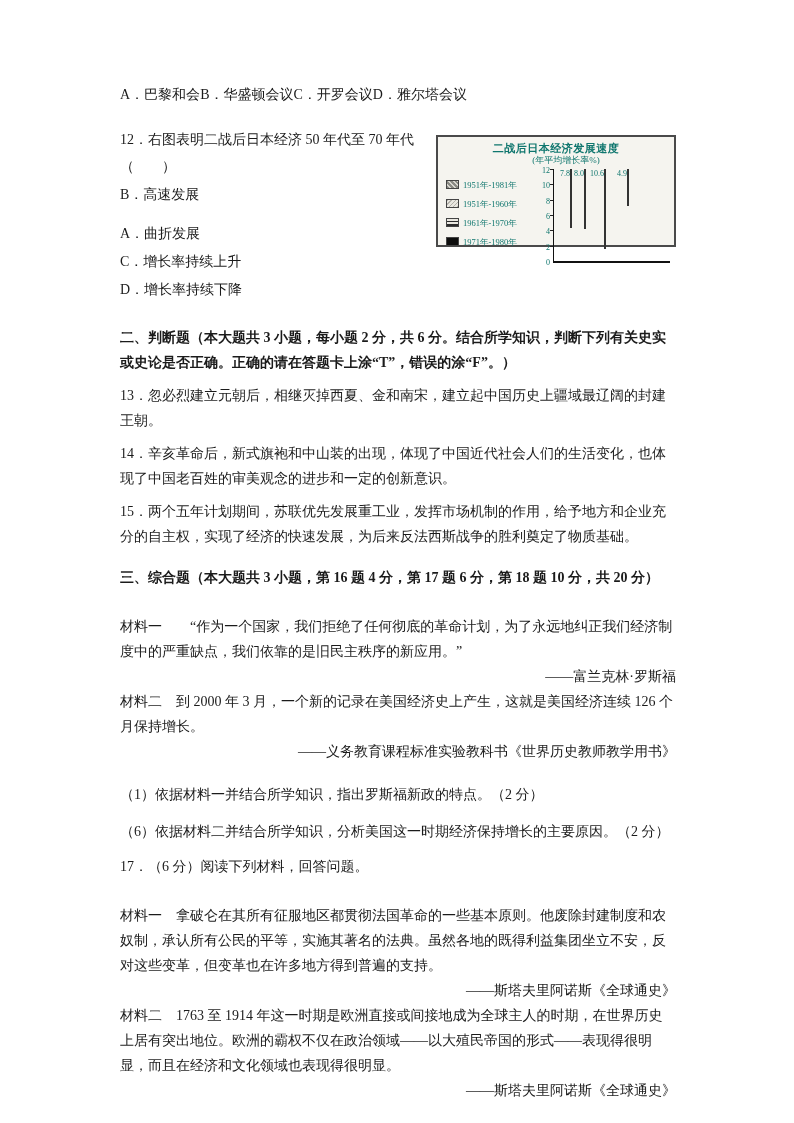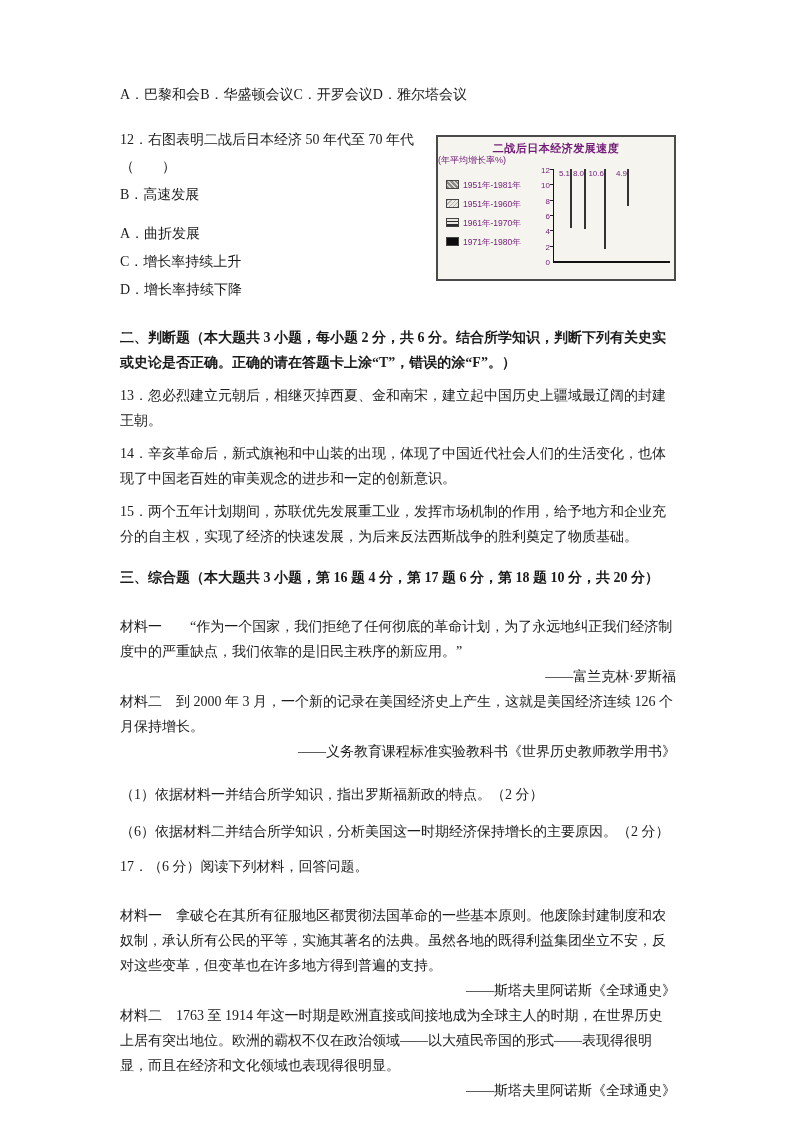--- a/index.html
+++ b/index.html
@@ -13,26 +13,26 @@
   .options-row{display:flex;justify-content:flex-start;}
 
   .q12{position:relative;margin-top:20px;min-height:182px;}
   .q12-text{width:312px;}
   .q12 .opt{margin-top:3px;}
   .q12 .opt.first{margin-top:14px;}
   .paren{margin-top:2px;}
 
   
   .chart{
-    position:absolute;top:8px;right:0;width:240px;height:146px;
+    position:absolute;top:8px;right:0;width:240px;height:112px;
     border:2px solid #4a4a4a;background:#f5f4ef;box-sizing:border-box;
-    font-family:Liberation Sans, sans-serif;color:#701a75;
+    font-family:Liberation Serif, serif;color:#0f766e;
   }
   .chart-title{text-align:center;font-size:11px;font-weight:bold;line-height:14px;margin-top:4px;letter-spacing:0.5px;}
-  .chart-sub{text-align:left;font-size:9px;line-height:11px;}
+  .chart-sub{text-align:center;font-size:9px;line-height:11px;margin-left:20px;}
   .chart-body{display:flex;margin-top:3px;padding:0 4px 0 6px;}
   .legend{width:92px;display:flex;flex-direction:column;justify-content:space-around;padding:6px 0 18px 2px;}
   .legend-item{display:flex;align-items:center;gap:4px;font-size:8.5px;line-height:10px;white-space:nowrap;}
   .swatch{width:13px;height:9px;border:1px solid #444;flex:none;box-sizing:border-box;}
   .plotwrap{display:flex;flex:1;}
   .yaxis{display:flex;flex-direction:column;justify-content:space-between;align-items:flex-end;
          height:100px;font-size:8px;line-height:8px;padding-right:3px;width:12px;transform:translateY(-2px);}
   .bars{position:relative;flex:1;height:92px;border-left:1.5px solid #111;border-bottom:2px solid #111;
         display:flex;align-items:flex-end;padding-left:6px;}
   .bars::before{content:"";position:absolute;left:-4px;top:0;width:3px;height:92px;
@@ -99,21 +99,21 @@
                 <div>12</div>
                 <div>10</div>
                 <div>8</div>
                 <div>6</div>
                 <div>4</div>
                 <div>2</div>
                 <div>0</div>
               </div>
             <div class="bars">
                 <div class="bargroup">
-                  <div class="bar-label">5.1</div>
+                  <div class="bar-label">7.8</div>
                   <div class="bar pat0" style="height: 58.5px;"></div>
                 </div>
                 <div class="bargroup">
                   <div class="bar-label">8.0</div>
                   <div class="bar pat1" style="height: 60px;"></div>
                 </div>
                 <div class="bargroup">
                   <div class="bar-label">10.6</div>
                   <div class="bar pat2" style="height: 79.5px;"></div>
                 </div>

